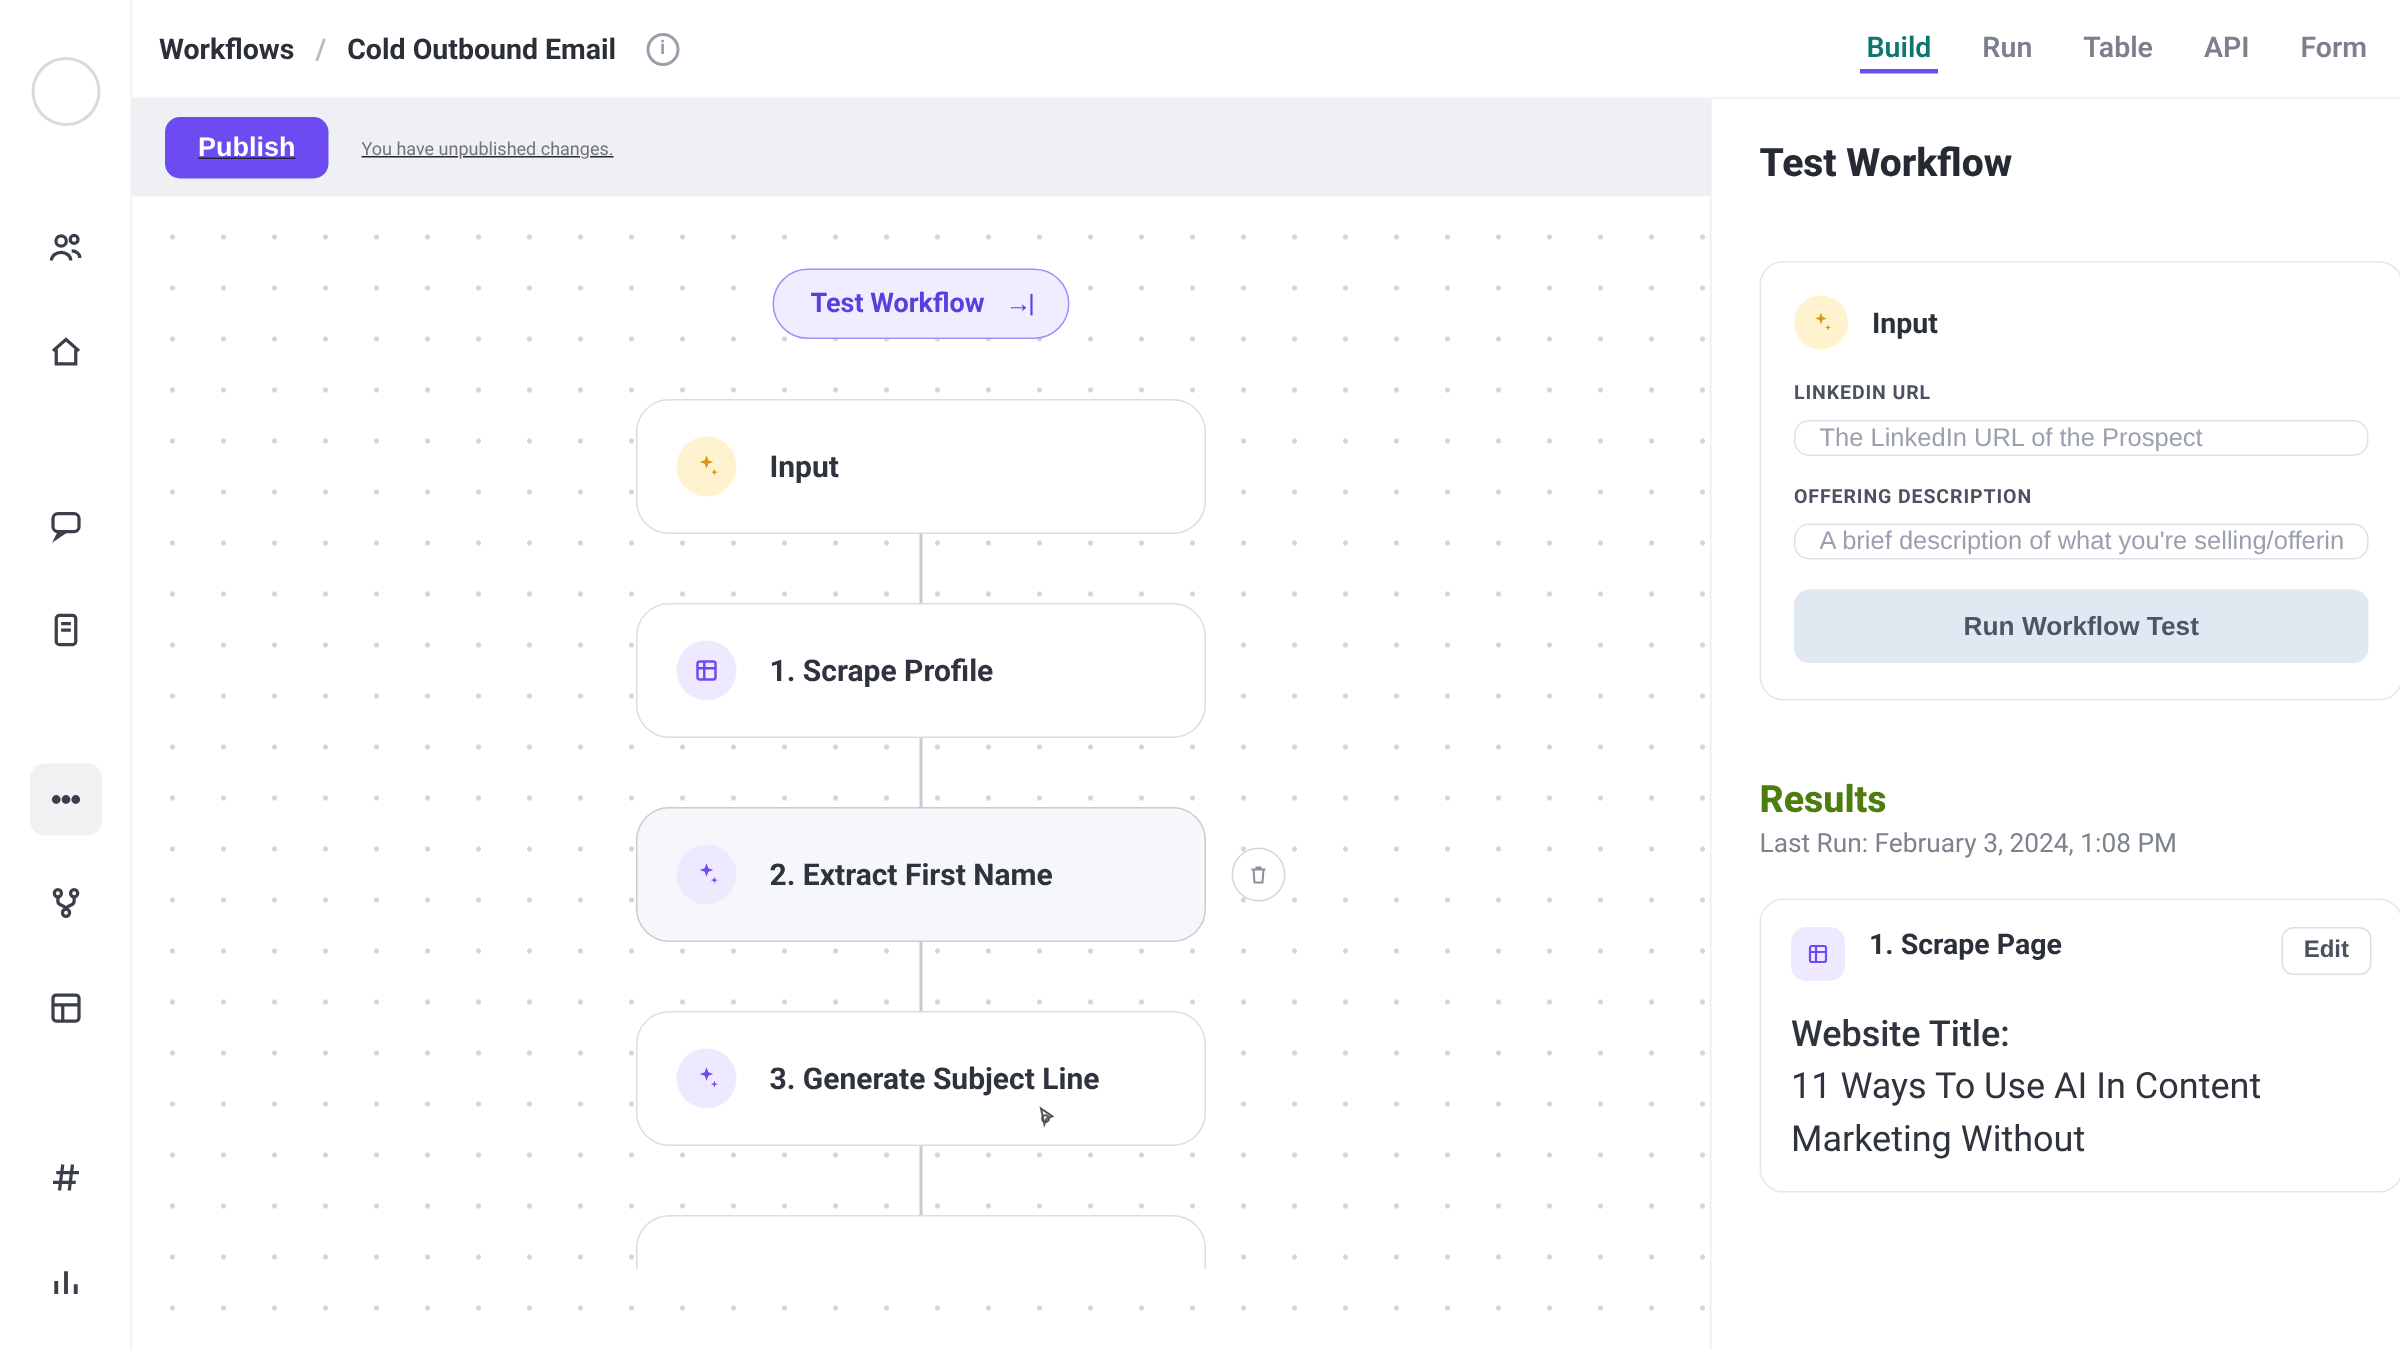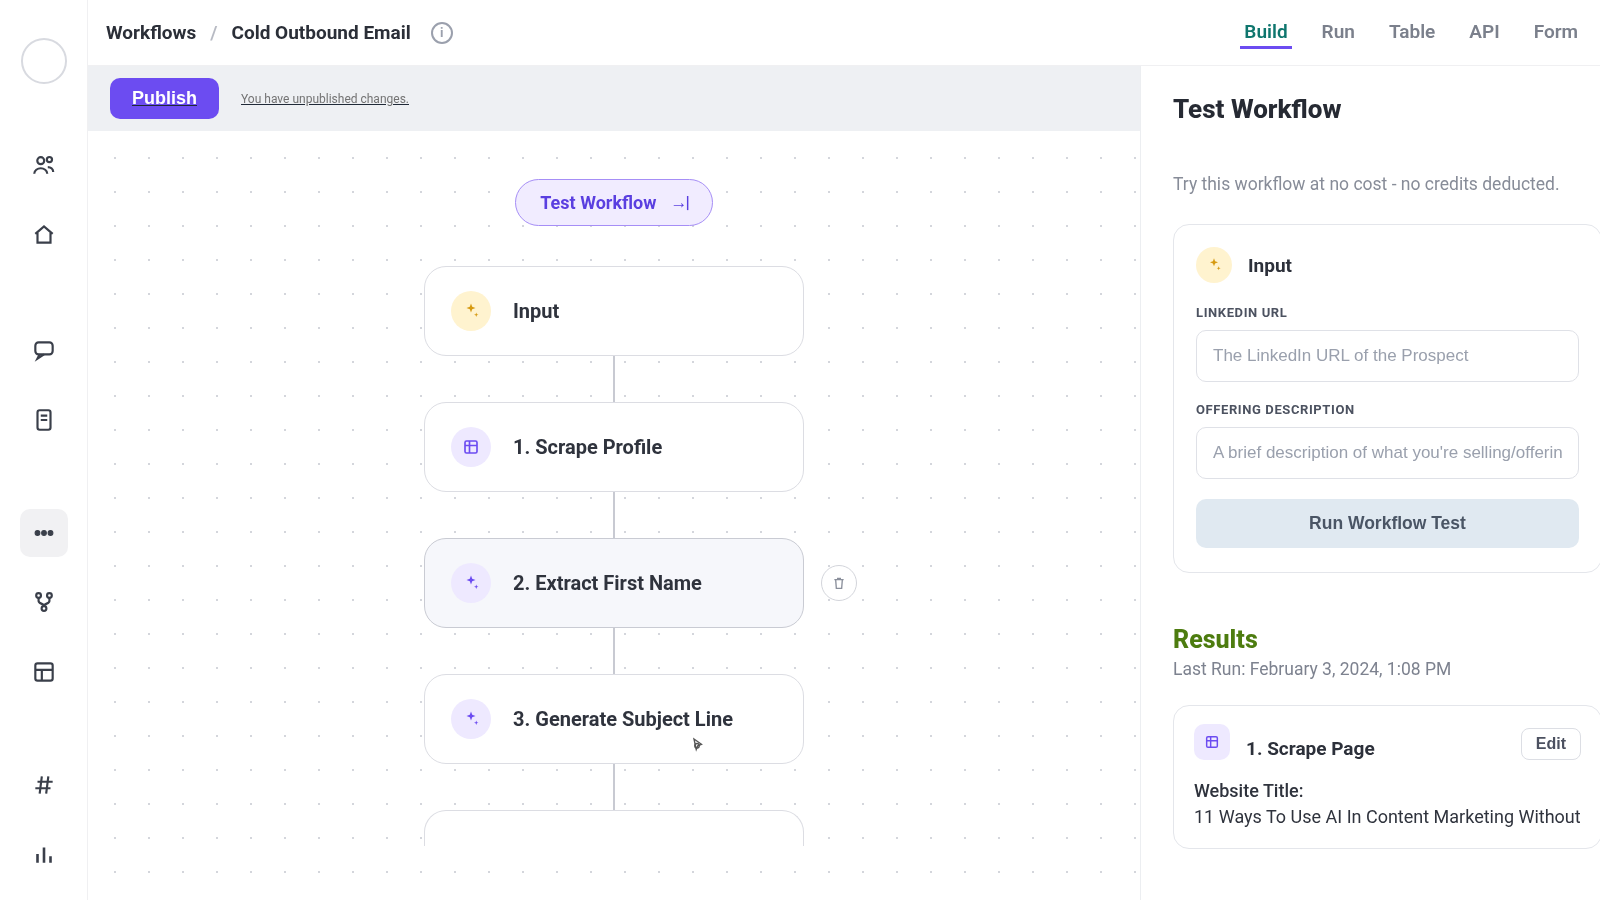--- a/index.html
+++ b/index.html
@@ -253,21 +253,21 @@
     font-size: 13px;
     letter-spacing: 0.6px;
     font-weight: 700;
     color: #4c5260;
     margin-bottom: 10px;
   }
   .form-input {
     width: 100%;
     border: 1.5px solid #dfe1e7;
     border-radius: 10px;
-    padding: 15px 16px;
+    padding: 1px 16px;
     font-size: 17px;
     color: #6f7481;
     background: #fff;
     margin-bottom: 20px;
   }
   .form-input::placeholder { color: #9aa0ad; }
   .run-test-btn {
     width: 100%;
     text-align: center;
     background: #e0e9f1;
@@ -292,39 +292,39 @@
     font-size: 17.5px;
     margin-bottom: 26px;
   }
   .result-card {
     border: 1.5px solid #e4e6eb;
     border-radius: 16px;
     padding: 18px 20px;
     margin-right: -2px;
   }
   .result-head {
-    display: flex; align-items: flex-end; gap: 16px;
+    display: flex; align-items: flex-start; gap: 16px;
     margin-bottom: 18px;
   }
   .result-head .title {
     font-size: 19px; font-weight: 700; color: #2c303a;
   }
   .result-head .edit {
     margin-left: auto;
     font-size: 16px;
     font-weight: 600;
     color: #4c5160;
     border: 1.5px solid #dcdee4;
     border-radius: 8px;
     padding: 6px 14px;
     background: #fff;
     cursor: pointer;
   }
   .result-body {
-    font-size: 18px;
+    font-size: 24px;
     color: #2f333d;
     line-height: 1.45;
   }
   .result-body .label { font-weight: 500; }
 
   .cursor-dot {
     position: absolute;
     width: 18px; height: 18px;
     left: 600px;
     top: 605px;
@@ -491,21 +491,20 @@
           <svg viewBox="0 0 24 24" fill="none" stroke="#555" stroke-width="1.8">
               <path d="M8 4l3 14 2-5 5-2L8 4z"></path>
               <circle cx="12" cy="13" r="3"></circle>
             </svg>
         </div>
       </div>
     </div>
 
     <aside class="right-panel">
       <h2 class="panel-title">Test Workflow</h2>
-      <p class="panel-hint">Try this workflow at no cost - no credits deducted.</p>
 
       <div class="panel-card">
         <div class="card-head">
           <span class="node-icon yellow" style="width:36px;height:36px">
             <svg viewBox="0 0 24 24" fill="currentColor" style="width:16px;height:16px">
                 <path d="M12 2l1.6 4.4L18 8l-4.4 1.6L12 14l-1.6-4.4L6 8l4.4-1.6L12 2zM19 14l.8 2.2L22 17l-2.2.8L19 20l-.8-2.2L16 17l2.2-.8L19 14z"></path>
               </svg>
           </span>
           <span class="title">Input</span>
         </div>

